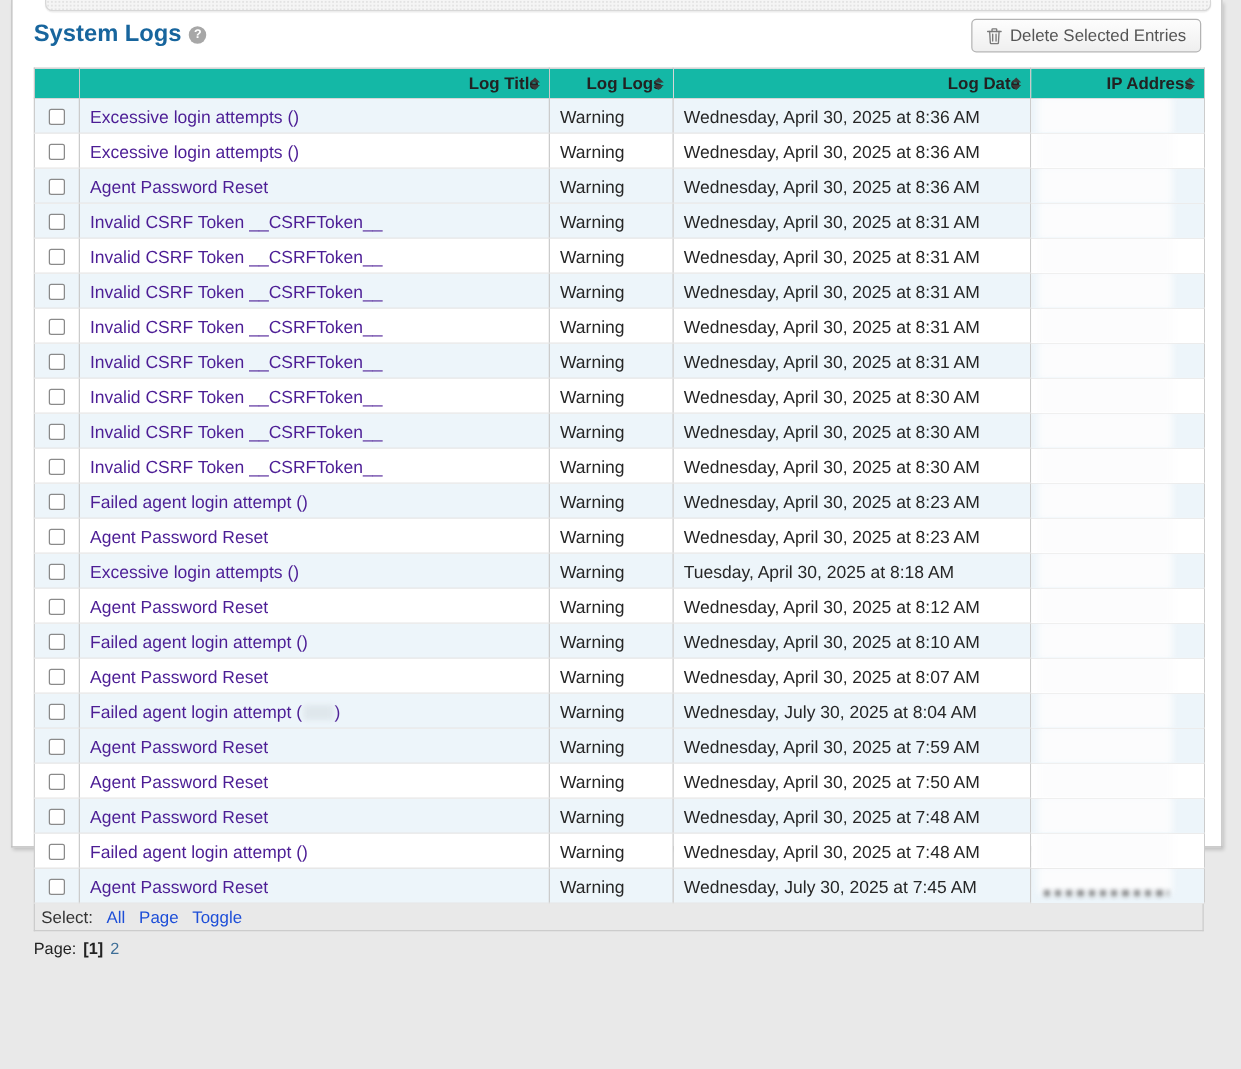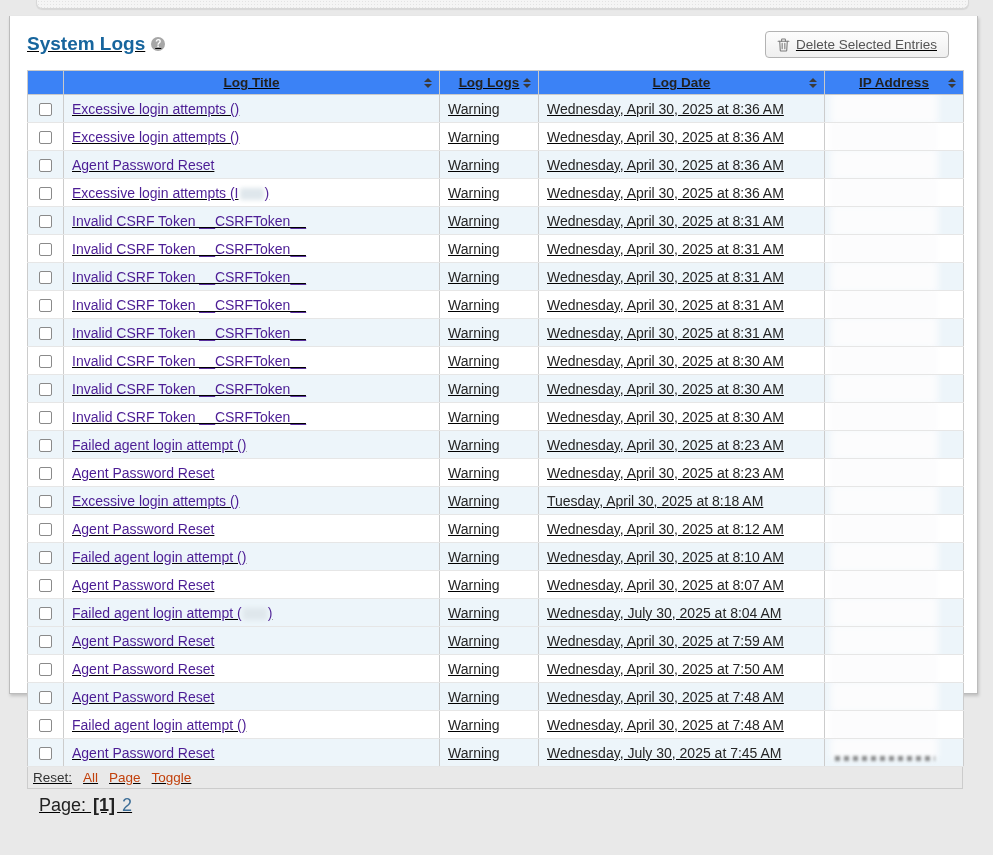--- a/index.html
+++ b/index.html
@@ -15,56 +15,55 @@
     position: absolute; top: 0; left: 36px; right: 24px; height: 9px;
     background: #f5f5f5;
     background-image: radial-gradient(#e3e3e3 1px, transparent 1px);
     background-size: 3px 3px;
     border: 1px solid #d7d7d7; border-top: none;
     border-radius: 0 0 6px 6px;
     box-shadow: 0 1px 1px rgba(0,0,0,.08);
     z-index: 5;
   }
   .content {
-    position: absolute; left: 9px; top: 16px; width: 969px; height: 678px;
+    position: absolute; left: 9px; top: 0; width: 969px; height: 678px;
     background: #fff;
     border: 1px solid #bcbcbc; border-top: none;
     box-shadow: 1px 2px 3px rgba(0,0,0,.18);
-    text-decoration: underline;
   }
   .inner { padding: 15px 16px 0 17px; }
 
   .title-row { display: flex; justify-content: space-between; align-items: flex-start; margin-bottom: 12px; }
   h2.page-title {
     margin: 0; font-size: 19px; font-weight: bold; color: #17659d;
     display: flex; align-items: center; gap: 6px; line-height: 26px;
   }
   .help-icon {
     width: 14px; height: 14px; border-radius: 50%;
     background: #a7a7a7; color: #fff;
     font-size: 10px; font-weight: bold; line-height: 14px; text-align: center;
     display: inline-block; cursor: pointer;
   }
   .btn-delete {
     display: inline-flex; align-items: center; gap: 6px;
     font-family: inherit; font-size: 13.5px; color: #555;
     background: linear-gradient(#fdfdfd, #efefef);
     border: 1px solid #b3b3b3; border-radius: 4px;
-    padding: 5px 11px; margin-right: 12px; cursor: pointer;
+    padding: 5px 11px; cursor: pointer;
   }
   .btn-delete svg { display: block; }
 
   table.log-table {
     width: 936px; border-collapse: collapse; table-layout: fixed;
     font-size: 13.5px;
   }
   table.log-table th {
-    background: #3b82f6;
+    background: #14b8a6;
     border: 1px solid #c9c9c9;
-    color: #222; text-align: center; font-weight: bold;
+    color: #222; text-align: right; font-weight: bold;
     padding: 3px 8px; height: 24px;
     cursor: pointer; position: relative;
   }
   table.log-table th .sort-icon {
     position: absolute; right: 7px; top: 50%; transform: translateY(-50%);
     display: inline-flex; flex-direction: column; gap: 2px;
   }
   .sort-icon i { display:block; width:0; height:0; border-left:4px solid transparent; border-right:4px solid transparent; }
   .sort-icon i.up   { border-bottom: 4px solid #3a3a3a; }
   .sort-icon i.down { border-top: 4px solid #3a3a3a; }
@@ -102,22 +101,22 @@
     position: absolute; left: 10px; bottom: 5px; width: 100px; height: 5px;
     background: repeating-linear-gradient(90deg, #4a4a4a 0 5px, transparent 5px 9px);
     filter: blur(1.5px); opacity: .65; pointer-events: none;
   }
 
   .select-bar {
     width: 936px; background: #e9e9e9;
     border: 1px solid #ccc; border-top: none;
     padding: 3px 5px; font-size: 13.5px; color: #333;
   }
-  .select-bar a { color: #c2410c; text-decoration: none; margin-left: 11px; cursor: pointer; }
-  .page-line { margin-top: 6px; font-size: 18px; color: #222; margin-left: 12px; }
+  .select-bar a { color: #1d4ed8; text-decoration: none; margin-left: 11px; cursor: pointer; }
+  .page-line { margin-top: 6px; font-size: 13px; color: #222; }
   .page-line .cur { font-weight: bold; color: #222; margin: 0 2px; }
   .page-line a { color: #3d6e97; text-decoration: none; cursor: pointer; }
 </style>
 </head>
 <body>
 
 <div class="topbar"></div>
 
 <div class="content">
   <div class="inner">
@@ -214,33 +213,20 @@
         </td>
         <td class="title-cell">
           <a>Agent Password Reset</a>
         </td>
         <td>Warning</td>
         <td>Wednesday, April 30, 2025 at 8:36 AM</td>
         <td class="ip-cell">
           <span class="ip-blob"></span>
         </td>
       </tr>
-          <tr class="even">
-        <td class="cb-cell">
-          <input type="checkbox" class="row-cb" style="">
-        </td>
-        <td class="title-cell">
-          <a>Excessive login attempts (I<span class="inline-blur"></span>)</a>
-        </td>
-        <td>Warning</td>
-        <td>Wednesday, April 30, 2025 at 8:36 AM</td>
-        <td class="ip-cell">
-          <span class="ip-blob"></span>
-        </td>
-      </tr>
           <tr class="odd">
         <td class="cb-cell">
           <input type="checkbox" class="row-cb" style="">
         </td>
         <td class="title-cell">
           <a>Invalid CSRF Token __CSRFToken__</a>
         </td>
         <td>Warning</td>
         <td>Wednesday, April 30, 2025 at 8:31 AM</td>
         <td class="ip-cell">
@@ -492,21 +478,21 @@
         <td>Wednesday, July 30, 2025 at 7:45 AM</td>
         <td class="ip-cell partial">
           <span class="ip-blob"></span>
         <span class="ip-frag"></span>
             </td>
       </tr>
         </tbody>
     </table>
 
     <div class="select-bar">
-      <span>Reset:</span><a>All</a><a>Page</a><a>Toggle</a>
+      <span>Select:</span><a>All</a><a>Page</a><a>Toggle</a>
     </div>
 
     <div class="page-line">
       <span>Page:</span>
       <span class="cur">[1]</span>
       <a>2</a>
     </div>
 
   </div>
 </div>

